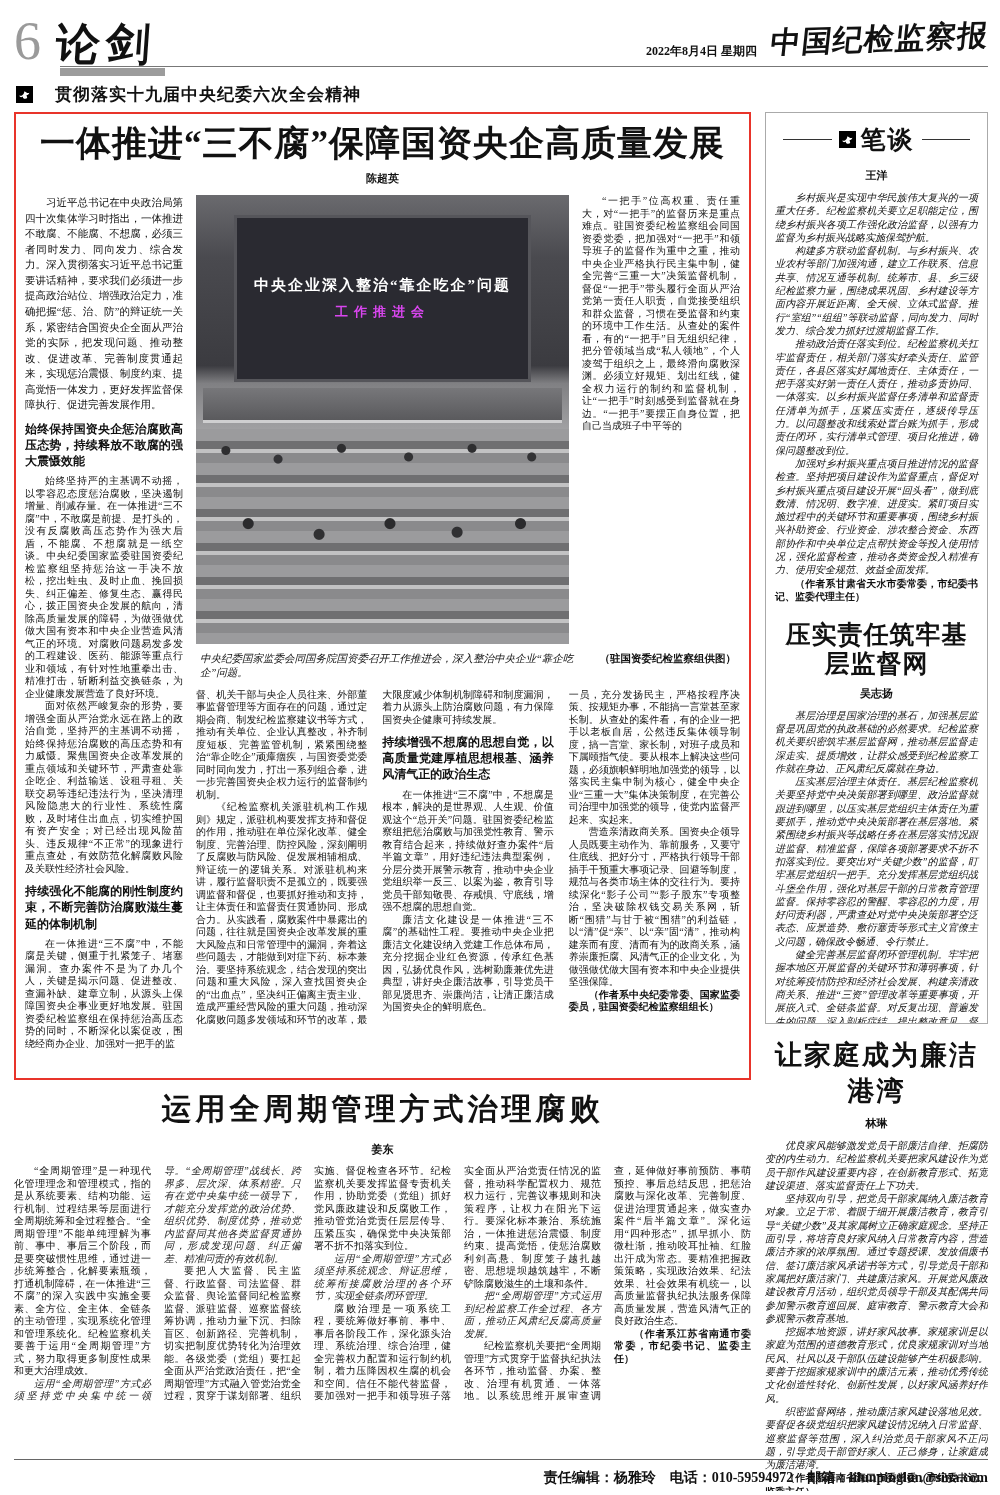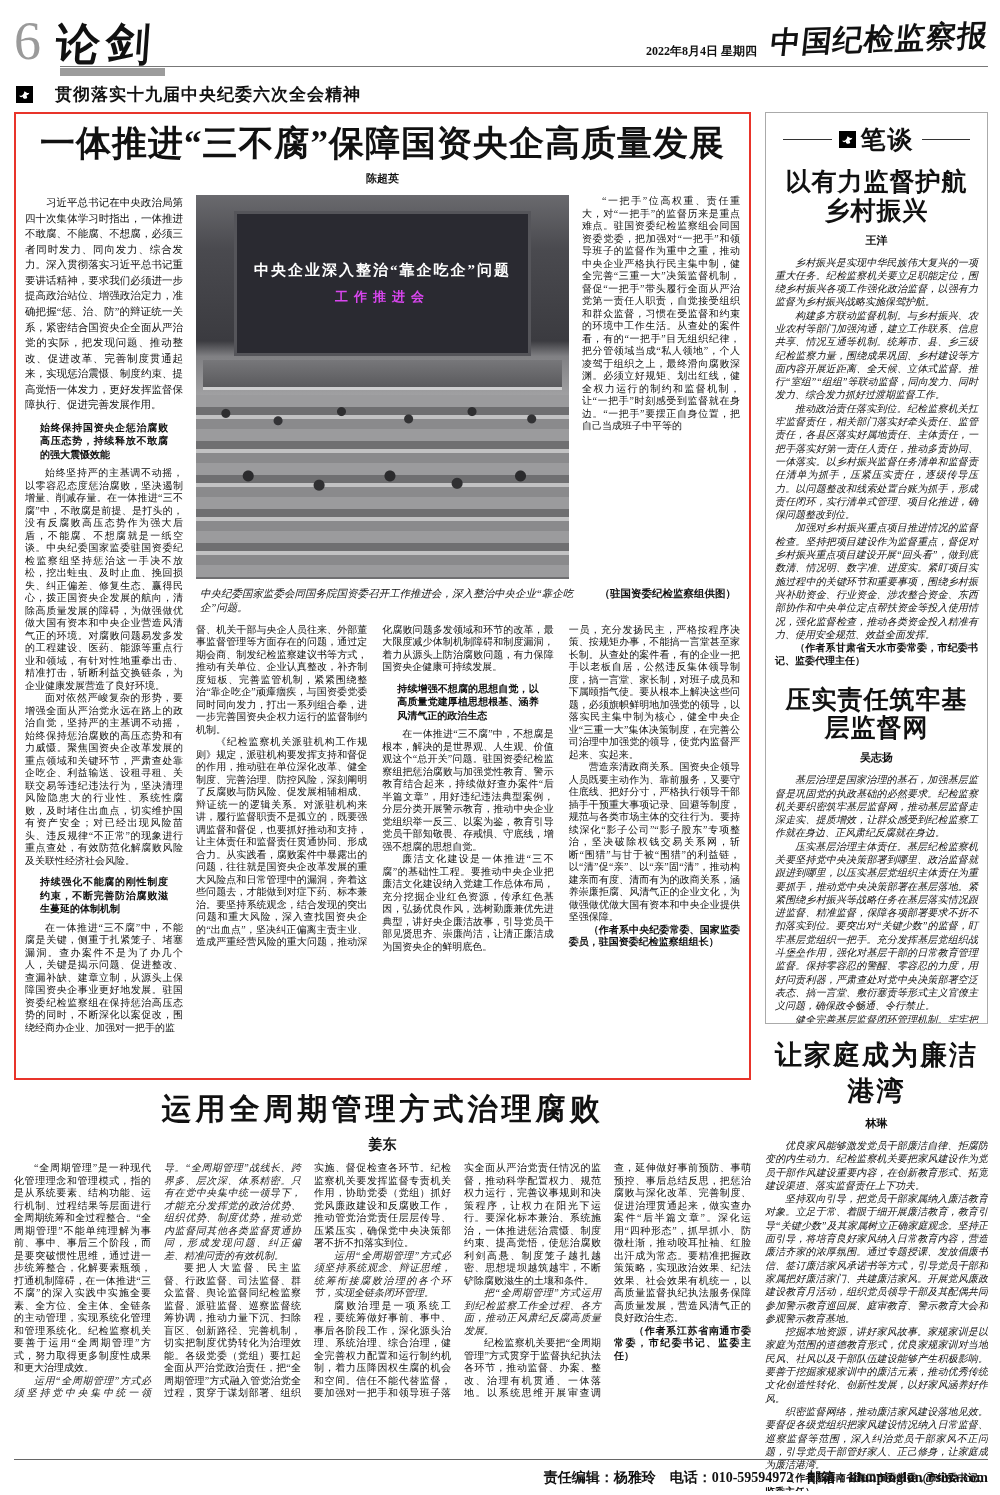--- a/index.html
+++ b/index.html
@@ -31,25 +31,25 @@
   
   .mainbox { border:2px solid #e8342a; padding:10px 9px 6px; height:968px; overflow:hidden; }
   .art-headline { font-size:35px; font-weight:bold; text-align:center; line-height:1.15; letter-spacing:1px; }
   .art-byline { text-align:center; font-size:11px; font-weight:bold; margin:7px 0 9px; }
   .art-body { display:flex; gap:13px; height:878px; overflow:hidden; }
   .acol1 { width:158px; flex:none; overflow:hidden; }
   .intro { font-size:10.5px; line-height:1.48; text-align:justify; text-indent:2em; margin-bottom:10px; }
   .bodytext { font-size:10px; line-height:1.25; text-align:justify; }
   .bodytext p { text-indent:2em; margin:0; }
   .bodytext p.cont { text-indent:0; }
-  .subhead { font-size:10px; font-weight:bold; line-height:1.35; margin:8px 15px 6px; text-align:justify; }
+  .subhead { font-size:12px; font-weight:bold; line-height:1.35; margin:8px 0 6px; text-align:justify; }
   .attr { font-weight:bold; }
   .amain { flex:1; min-width:0; display:flex; flex-direction:column; }
   .toprow { display:flex; gap:13px; }
-  .photo { flex:1; height:384px; position:relative; overflow:hidden;
+  .photo { flex:1; height:449px; position:relative; overflow:hidden;
     background:linear-gradient(180deg,#6a6a6e 0%,#4a4a4f 14%,#3b3b40 38%,#808083 42%,#a0a0a2 52%,#8e8e90 66%,#757577 84%,#828284 100%); }
   .screen { position:absolute; left:11%; right:11%; top:5%; height:36%; background:#2a2a31;
     display:flex; flex-direction:column; align-items:center; justify-content:center; gap:8px;
     box-shadow:0 0 0 3px #55555a; }
   .screen .l1 { color:#fff; font-size:15px; font-weight:bold; letter-spacing:2px; white-space:nowrap; }
   .screen .l2 { color:#d946ef; font-size:13px; font-weight:bold; letter-spacing:6px; }
   .dais { position:absolute; top:43%; left:2%; right:2%; height:7%;
     background:linear-gradient(180deg,#77777a,#5a5a5d);
     box-shadow:0 3px 0 #cfcfd0; }
   .audience { position:absolute; top:52%; left:0; right:0; bottom:0;
@@ -67,21 +67,21 @@
       radial-gradient(circle at 87% 44%, #2b2b2d 5px, transparent 6px),
       repeating-linear-gradient(180deg,#9b9b9d 0 12px,#6f6f71 12px 20px,#c2c2c3 20px 24px,#8a8a8c 24px 34px); }
   .caption { display:flex; justify-content:space-between; gap:10px; margin:8px 4px 9px;
     font-size:10.5px; font-style:italic; line-height:1.3; }
   .caption .credit { font-style:normal; font-weight:bold; white-space:nowrap; }
   .sidecol { width:158px; flex:none; height:346px; overflow:hidden; }
   .mcols { column-count:3; column-gap:15px; height:468px; overflow:hidden; }
   
   .bot { margin-top:9px; }
   .bot-headline { font-size:30px; font-weight:bold; text-align:center; letter-spacing:4px; }
-  .bot-byline { text-align:center; font-size:14px; font-weight:bold; margin:6px 0 8px; }
+  .bot-byline { text-align:center; font-size:11px; font-weight:bold; margin:12px 0 8px; }
   .bot-cols { column-count:5; column-gap:13px; height:296px; overflow:hidden; }
   .kai { font-style:italic; color:#222; }
   
   .bitanbox { border:1px solid #aaa; padding:10px 9px 6px; height:912px; overflow:hidden; }
   .bitan-head { display:flex; align-items:center; gap:7px; margin:0 8px 12px; }
   .bitan-head .rule { flex:1; border-top:1px solid #333; }
   .bitan-label { font-size:25px; font-weight:bold; letter-spacing:2px; display:flex; align-items:center; gap:5px; }
   .bt-title { font-size:25px; font-weight:bold; text-align:center; letter-spacing:1px; line-height:1.15; }
   .bt-byline { text-align:center; font-size:11px; font-weight:bold; margin:7px 0 8px; }
   .kb { font-size:10px; line-height:1.33; text-align:justify; font-style:italic; }
@@ -203,37 +203,36 @@
               <svg viewBox="0 0 24 24">
                   <path d="M2 14c4 1.5 6.5-.5 8.5-3.5L12 6l3.5 2.5c2 1.2 4.2 1.2 5.5.2-.8 3-2.8 4.3-5.2 4.3l1.2 5.5c-2.2 2-5.5 2-7.5-.2l-1-2.8c-2 2-4.3 2.2-6.5-1.5z" fill="#fff"></path>
                 </svg>
             </span>
             <span>笔谈</span>
           </span>
           <span class="rule"></span>
         </div>
 
         <div>
-          <div class="bt-title">以有力监督护航乡村振兴</div>
           <div class="bt-byline">王洋</div>
           <div class="kb">
             <p>乡村振兴是实现中华民族伟大复兴的一项重大任务。纪检监察机关要立足职能定位，围绕乡村振兴各项工作强化政治监督，以强有力监督为乡村振兴战略实施保驾护航。</p>
             <p>构建多方联动监督机制。与乡村振兴、农业农村等部门加强沟通，建立工作联系、信息共享、情况互通等机制。统筹市、县、乡三级纪检监察力量，围绕成果巩固、乡村建设等方面内容开展近距离、全天候、立体式监督。推行“室组”“组组”等联动监督，同向发力、同时发力、综合发力抓好过渡期监督工作。</p>
             <p>推动政治责任落实到位。纪检监察机关扛牢监督责任，相关部门落实好牵头责任、监管责任，各县区落实好属地责任、主体责任，一把手落实好第一责任人责任，推动多责协同、一体落实。以乡村振兴监督任务清单和监督责任清单为抓手，压紧压实责任，逐级传导压力。以问题整改和线索处置台账为抓手，形成责任闭环，实行清单式管理、项目化推进，确保问题整改到位。</p>
             <p>加强对乡村振兴重点项目推进情况的监督检查。坚持把项目建设作为监督重点，督促对乡村振兴重点项目建设开展“回头看”，做到底数清、情况明、数字准、进度实。紧盯项目实施过程中的关键环节和重要事项，围绕乡村振兴补助资金、行业资金、涉农整合资金、东西部协作和中央单位定点帮扶资金等投入使用情况，强化监督检查，推动各类资金投入精准有力、使用安全规范、效益全面发挥。</p>
             <p class="attr">（作者系甘肃省天水市委常委，市纪委书记、监委代理主任）</p>
           </div>
         </div>
 
         <div class="a2">
           <div class="bt-title">压实责任筑牢基层监督网</div>
           <div class="bt-byline">吴志扬</div>
           <div class="kb">
             <p>基层治理是国家治理的基石，加强基层监督是巩固党的执政基础的必然要求。纪检监察机关要织密筑牢基层监督网，推动基层监督走深走实、提质增效，让群众感受到纪检监察工作就在身边、正风肃纪反腐就在身边。</p>
-            <p>压实基层治理主体责任。基层纪检监察机关要坚持党中央决策部署到哪里、政治监督就跟进到哪里，以压实基层党组织主体责任为重要抓手，推动党中央决策部署在基层落地。紧紧围绕乡村振兴等战略任务在基层落实情况跟进监督、精准监督，保障各项部署要求不折不扣落实到位。要突出对“关键少数”的监督，盯牢基层党组织一把手。充分发挥基层党组织战斗堡垒作用，强化对基层干部的日常教育管理监督。保持零容忍的警醒、零容忍的力度，用好问责利器，严肃查处对党中央决策部署空泛表态、搞一言堂、敷衍塞责等形式主义官僚主义问题，确保政令畅通、令行禁止。</p>
+            <p>压实基层治理主体责任。基层纪检监察机关要坚持党中央决策部署到哪里、政治监督就跟进到哪里，以压实基层党组织主体责任为重要抓手，推动党中央决策部署在基层落地。紧紧围绕乡村振兴等战略任务在基层落实情况跟进监督、精准监督，保障各项部署要求不折不扣落实到位。要突出对“关键少数”的监督，盯牢基层党组织一把手。充分发挥基层党组织战斗堡垒作用，强化对基层干部的日常教育管理监督。保持零容忍的警醒、零容忍的力度，用好问责利器，严肃查处对党中央决策部署空泛表态、应景造势、敷衍塞责等形式主义官僚主义问题，确保政令畅通、令行禁止。</p>
             <p>健全完善基层监督闭环管理机制。牢牢把握本地区开展监督的关键环节和薄弱事项，针对统筹疫情防控和经济社会发展、构建亲清政商关系、推进“三资”管理改革等重要事项，开展嵌入式、全链条监督。对反复出现、普遍发生的问题，深入剖析症结，提出整改意见，督促相关单位和部门补短板、堵漏洞、强弱项，推动建章立制。对薄弱环节和易发多发问题适时开展“回头看”，确保问题逐条逐项整改到位、处理到位。</p>
 
           </div>
         </div>
       </div>
 
       <div class="family">
         <div class="fam-title">让家庭成为廉洁港湾</div>
         <div class="bt-byline">林琳</div>
         <div class="kb fam-body">

